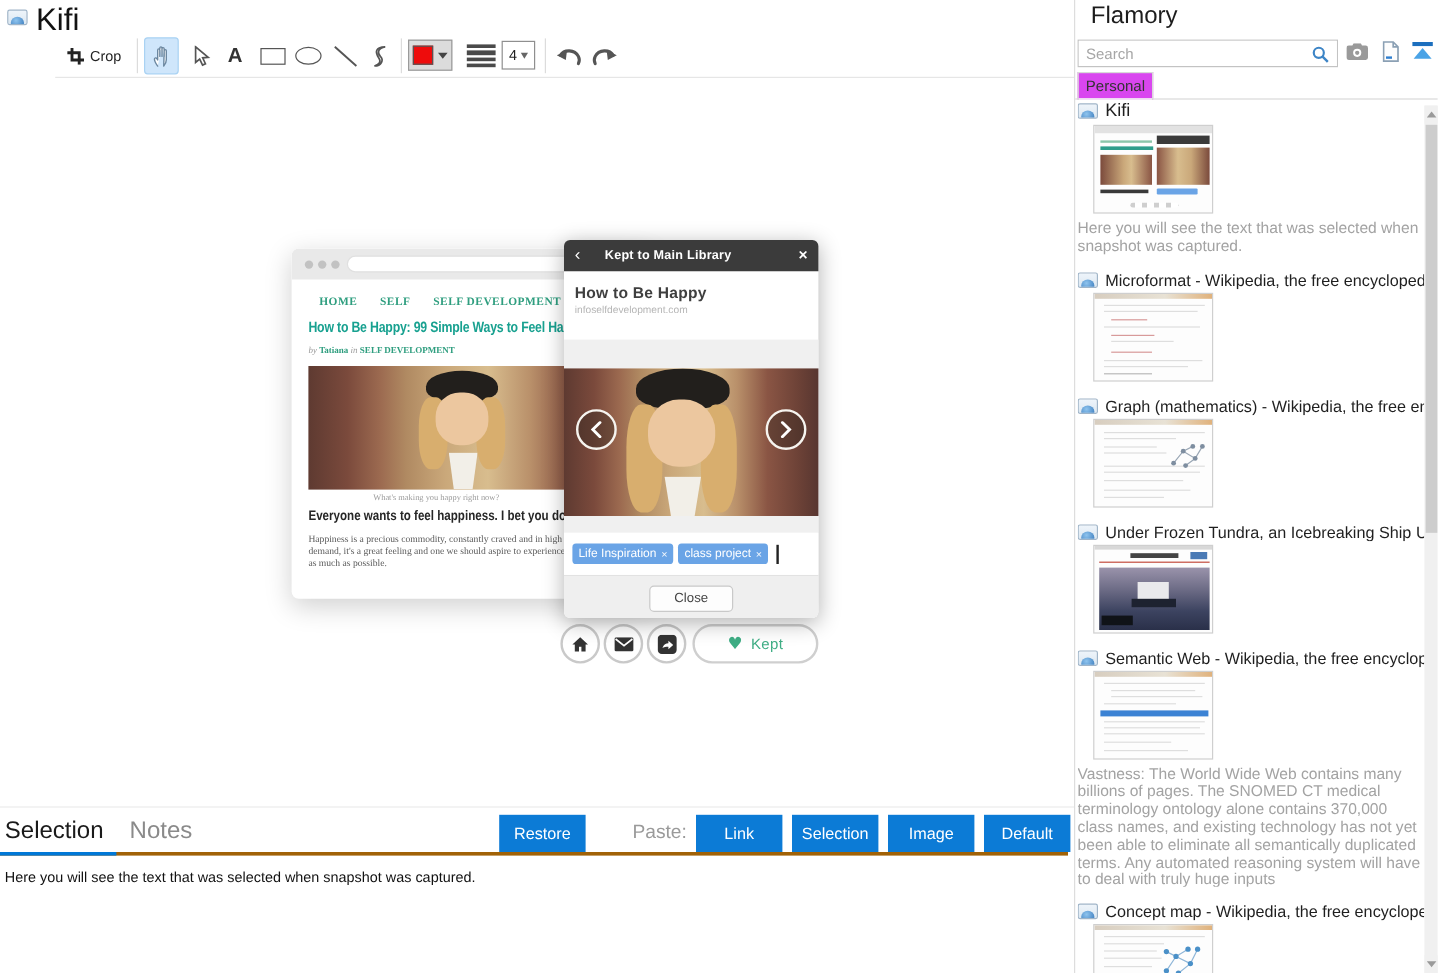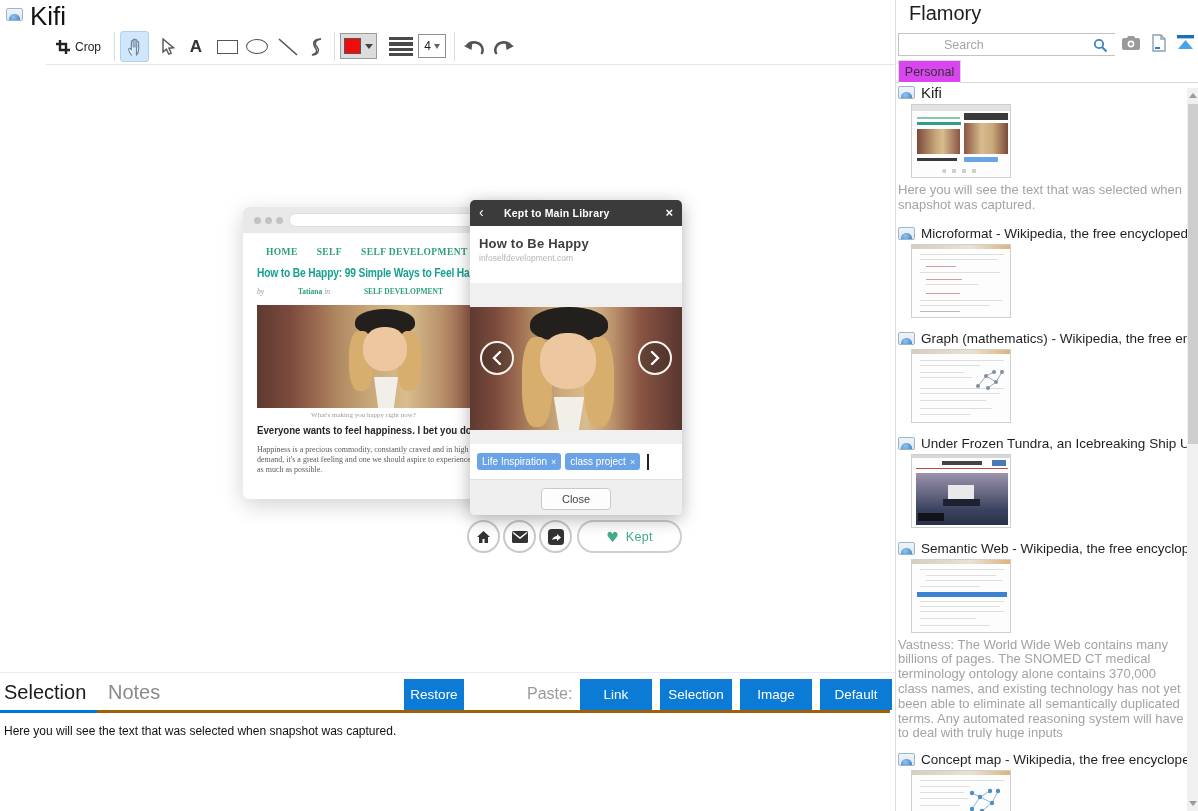--- a/index.html
+++ b/index.html
@@ -51,21 +51,21 @@
   .dot { position:absolute; top:10px; width:7px; height:7px; border-radius:50%; background:#c2c2c2; }
   .addr { position:absolute; left:46px; right:10px; top:6px; height:14px; background:#fff;
     border-radius:7px; border:1px solid #e0e0e0; }
   .wp-nav { position:absolute; left:23px; top:40px; display:flex; gap:19px; white-space:nowrap;
     font-family:"Liberation Serif","DejaVu Serif",serif; font-weight:bold; font-size:9.5px;
     letter-spacing:.4px; color:#2f9e7f; }
   .wp-h1 { position:absolute; left:14px; top:59px; white-space:nowrap; font-weight:bold;
     font-size:12.5px; letter-spacing:-0.2px; color:#18a190; transform:scaleX(.82); transform-origin:left; }
   .wp-byline { position:absolute; left:14px; top:80px; font-family:"Liberation Serif","DejaVu Serif",serif;
     font-size:7.5px; color:#9a9a9a; font-style:italic; white-space:nowrap; }
-  .wp-byline b { color:#2f9e7f; font-style:normal;margin-left:32px; }
+  .wp-byline b { color:#2f9e7f; font-style:normal; }
   .photo { position:absolute; overflow:hidden; background:
     linear-gradient(90deg,#5e3a31 0%,#7b4a3c 12%,#9c6a50 22%,#b08a62 30%,#caa87a 42%,#d8bd8e 55%,#b9906a 68%,#8a5544 80%,#6d4237 92%,#583630 100%); }
   .photo > div { position:absolute; }
   .ph-hat { background:#221f1c; border-radius:50% 50% 40% 40%; }
   .ph-face { background:#ecc79f; border-radius:46%; }
   .ph-hair { background:#d8ae6e; border-radius:40%; }
   .ph-cup { background:#f2efe8; clip-path:polygon(10% 0,90% 0,76% 100%,24% 100%); }
   .wp-photo { left:14px; top:98px; width:272px; height:103px; }
   .wp-caption { position:absolute; left:14px; top:204px; width:213px; text-align:center;
     font-size:7px; color:#9a9a9a; font-family:"Liberation Serif","DejaVu Serif",serif; }
@@ -124,21 +124,21 @@
   .paste-label { position:absolute; left:527px; top:12px; font-size:16px; color:#9a9a9a; }
   .sel-text { position:absolute; left:4px; top:51px; font-size:12px; color:#111; }
 
   
   .sidebar { position:absolute; left:895px; top:0; width:303px; height:811px; background:#fff;
     border-left:1px solid #ddd; }
   .sb-title { position:absolute; left:13px; top:2px; font-size:20px; color:#1c1c1c; }
   .sb-search { position:absolute; left:2px; top:33px; width:217px; height:23px; border:1px solid #c3c3c3;
     background:#fff; }
   .sb-search input { position:absolute; left:0; top:0; width:100%; height:100%; border:none; outline:none;
-    padding:0 26px 0 6px; font-size:12.5px; color:#555; font-family:inherit;margin-left:39px; }
+    padding:0 26px 0 6px; font-size:12.5px; color:#555; font-family:inherit; }
   .sb-search input::placeholder { color:#a6a6a6; }
   .sb-search svg { position:absolute; right:6px; top:4px; }
   .sb-ico { position:absolute; top:36px; }
   .sb-tab { position:absolute; left:2px; top:60px; width:63px; height:23px; background:#d946ef;
     border:1px solid #d9d9d9; border-bottom:none; font-size:12.5px; color:#333;
     display:flex; align-items:center; justify-content:center; }
   .sb-tabline { position:absolute; left:0; top:82px; width:303px; height:1px; background:#d9d9d9; }
   .sb-tabline-mask { position:absolute; left:3px; top:82px; width:61px; height:1px; background:#fff; }
 
   .sb-list { position:absolute; left:2px; top:84px; width:289px; height:727px; overflow:hidden; }
@@ -360,21 +360,21 @@
       <span class="kept-heart">♥</span>
       <span class="kept-label">Kept</span>
     </div>
   </div>
 
   <div class="bottom">
     <div class="tabs-row">
       <span class="tab-sel">Selection</span>
       <span class="tab-notes">Notes</span>
       <span class="tab-underline"></span>
-      <button class="blue-btn" style="left:404px;width:60px">Restore</button>
+      <button class="blue-btn" style="left:416px;width:72px">Restore</button>
       <span class="paste-label">Paste:</span>
       <button class="blue-btn" style="left:580px;width:72px">Link</button>
       <button class="blue-btn" style="left:660px;width:72px">Selection</button>
       <button class="blue-btn" style="left:740px;width:72px">Image</button>
       <button class="blue-btn" style="left:820px;width:72px">Default</button>
     </div>
     <div class="sel-text">Here you will see the text that was selected when snapshot was captured.</div>
   </div>
 
   <div class="sidebar">

